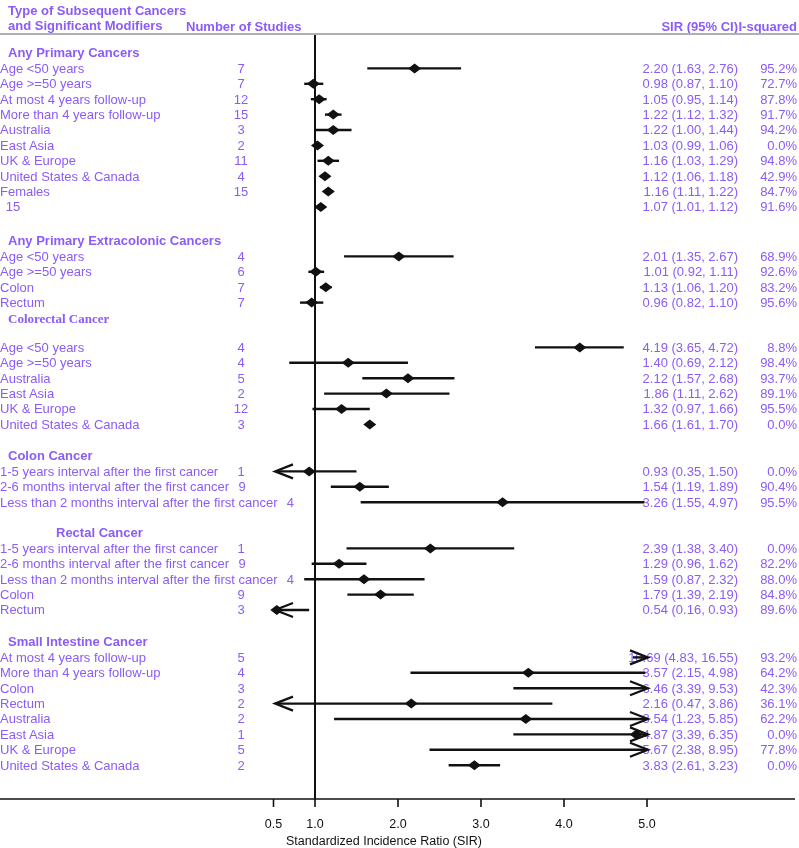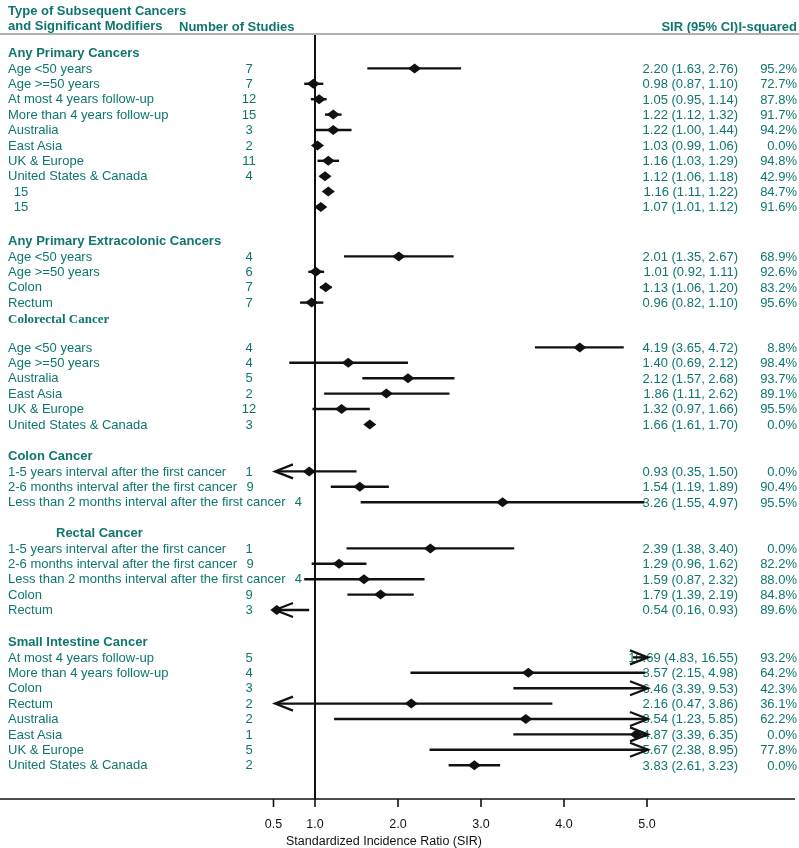--- a/index.html
+++ b/index.html
@@ -1,29 +1,29 @@
 <!DOCTYPE html>
 <html><head>
 <meta charset="utf-8">
 <style>
   html,body{margin:0;padding:0;background:#fff;}
   .figure{
     position:relative;width:799px;height:848px;background:#ffffff;
-    font-family:"Liberation Sans",sans-serif;color:#0f766e;overflow:hidden;
+    font-family:"Liberation Sans",sans-serif;color:#8b5cf6;overflow:hidden;
   }
   .hdr{position:absolute;font-weight:bold;font-size:13px;line-height:15.4px;white-space:nowrap;}
   .hdr-modifiers{left:8px;top:3px;}
-  .hdr-n{left:179px;top:18.5px;}
+  .hdr-n{left:186px;top:18.5px;}
   .hdr-sir{right:61px;top:18.5px;text-align:right;}
   .hdr-i2{right:2px;top:18.5px;margin-left:22px;}
   .top-rule{position:absolute;left:0;top:33px;width:799px;height:1.5px;background:#b0b0b0;}
   #rows{position:absolute;left:0;top:0;width:799px;height:848px;}
   .sec{position:absolute;left:8px;font-weight:bold;font-size:13px;line-height:15.4px;white-space:nowrap;}
-  .row{position:absolute;left:0;width:799px;display:flex;align-items:flex-end;
-       padding-left:8px;box-sizing:border-box;font-size:13px;line-height:15.4px;height:15.4px;}
+  .row{position:absolute;left:0;width:799px;display:flex;align-items:flex-start;
+       box-sizing:border-box;font-size:13px;line-height:15.4px;height:15.4px;}
   .lbl{flex:0 0 auto;min-width:228px;white-space:nowrap;}
   .nst{flex:0 0 auto;width:26px;text-align:center;white-space:nowrap;}
   .sir{position:absolute;right:61px;top:0;text-align:right;white-space:nowrap;}
   .i2{position:absolute;right:2px;top:0;text-align:right;white-space:nowrap;}
   #plot{position:absolute;left:0;top:0;pointer-events:none;}
   #plot text{font-family:"Liberation Sans",sans-serif;font-size:12.5px;fill:#111;}
 </style>
 </head>
 <body>
 
@@ -80,20 +80,21 @@
         <span class="sir">1.16 (1.03, 1.29)</span>
         <span class="i2">94.8%</span>
       </div>
       <div class="row" style="top: 168.5px;">
         <span class="lbl">United States &amp; Canada</span>
         <span class="nst">4</span>
         <span class="sir">1.12 (1.06, 1.18)</span>
         <span class="i2">42.9%</span>
       </div>
       <div class="row" style="top: 183.9px;">
+        <span class="lbl">Females</span>
         <span class="nst">15</span>
         <span class="sir">1.16 (1.11, 1.22)</span>
         <span class="i2">84.7%</span>
       </div>
       <div class="row" style="top: 199.3px;">
         <span class="nst">15</span>
         <span class="sir">1.07 (1.01, 1.12)</span>
         <span class="i2">91.6%</span>
       </div>
       <div class="sec" style="top: 233.3px;">Any Primary Extracolonic Cancers</div>

